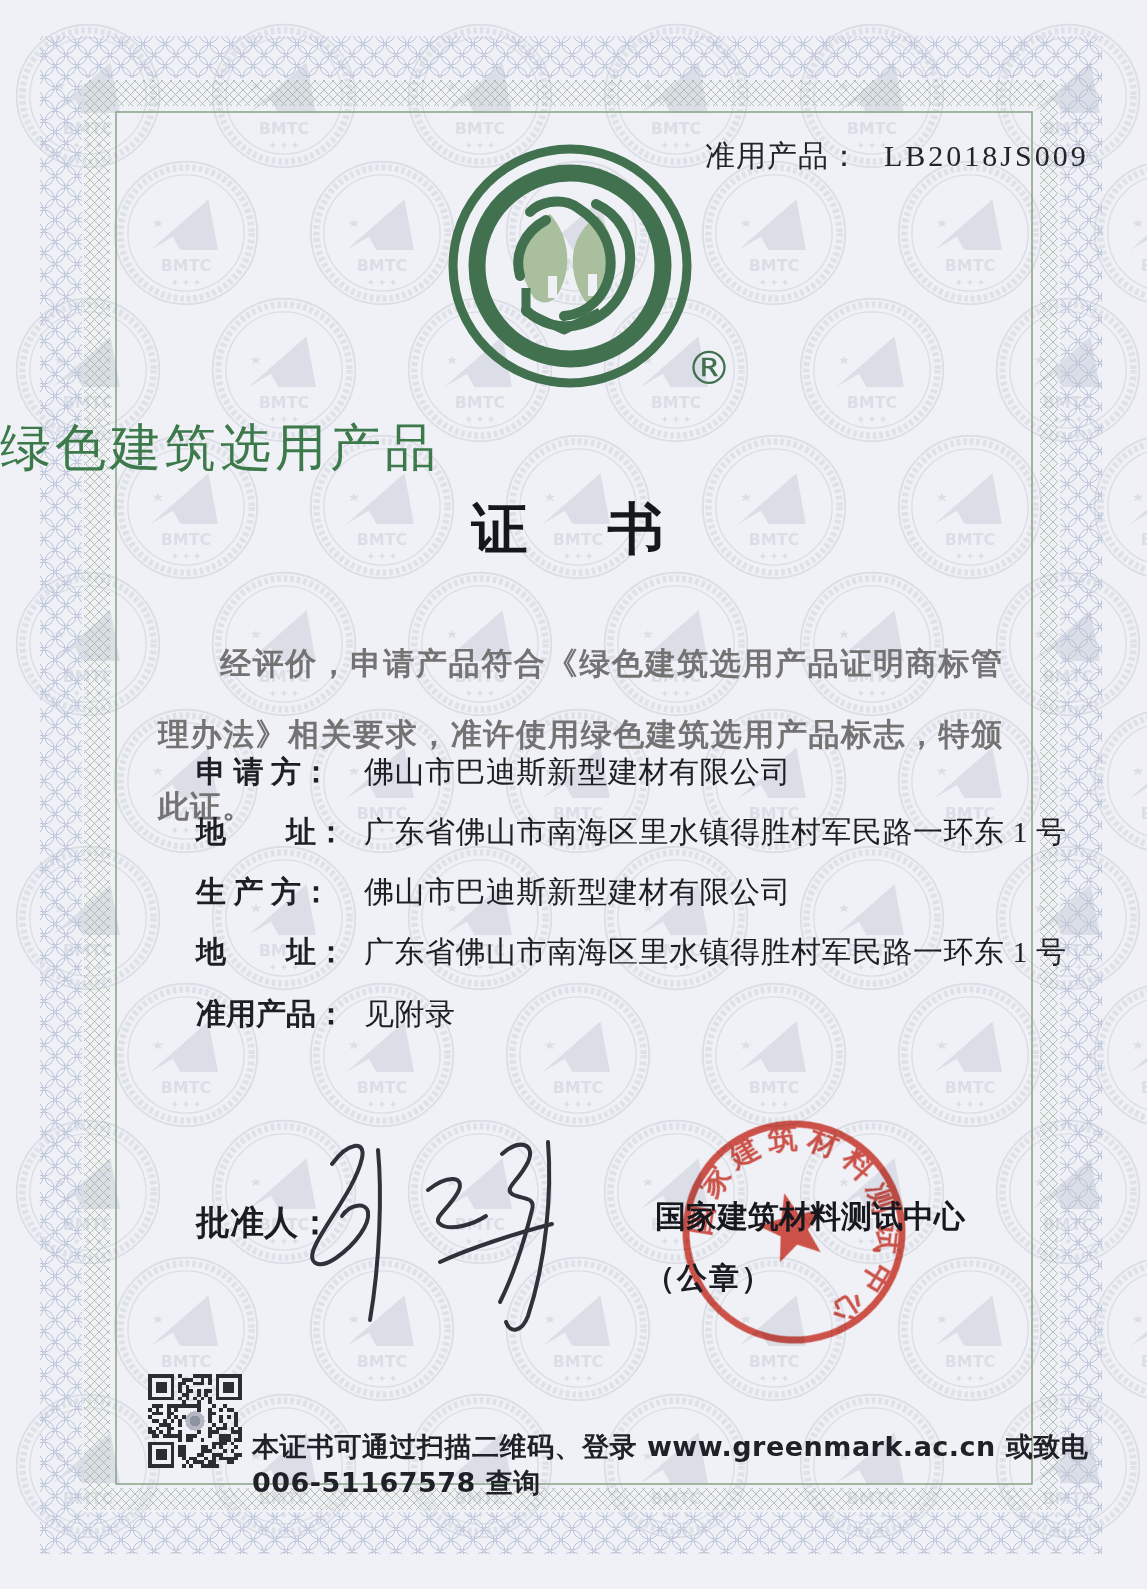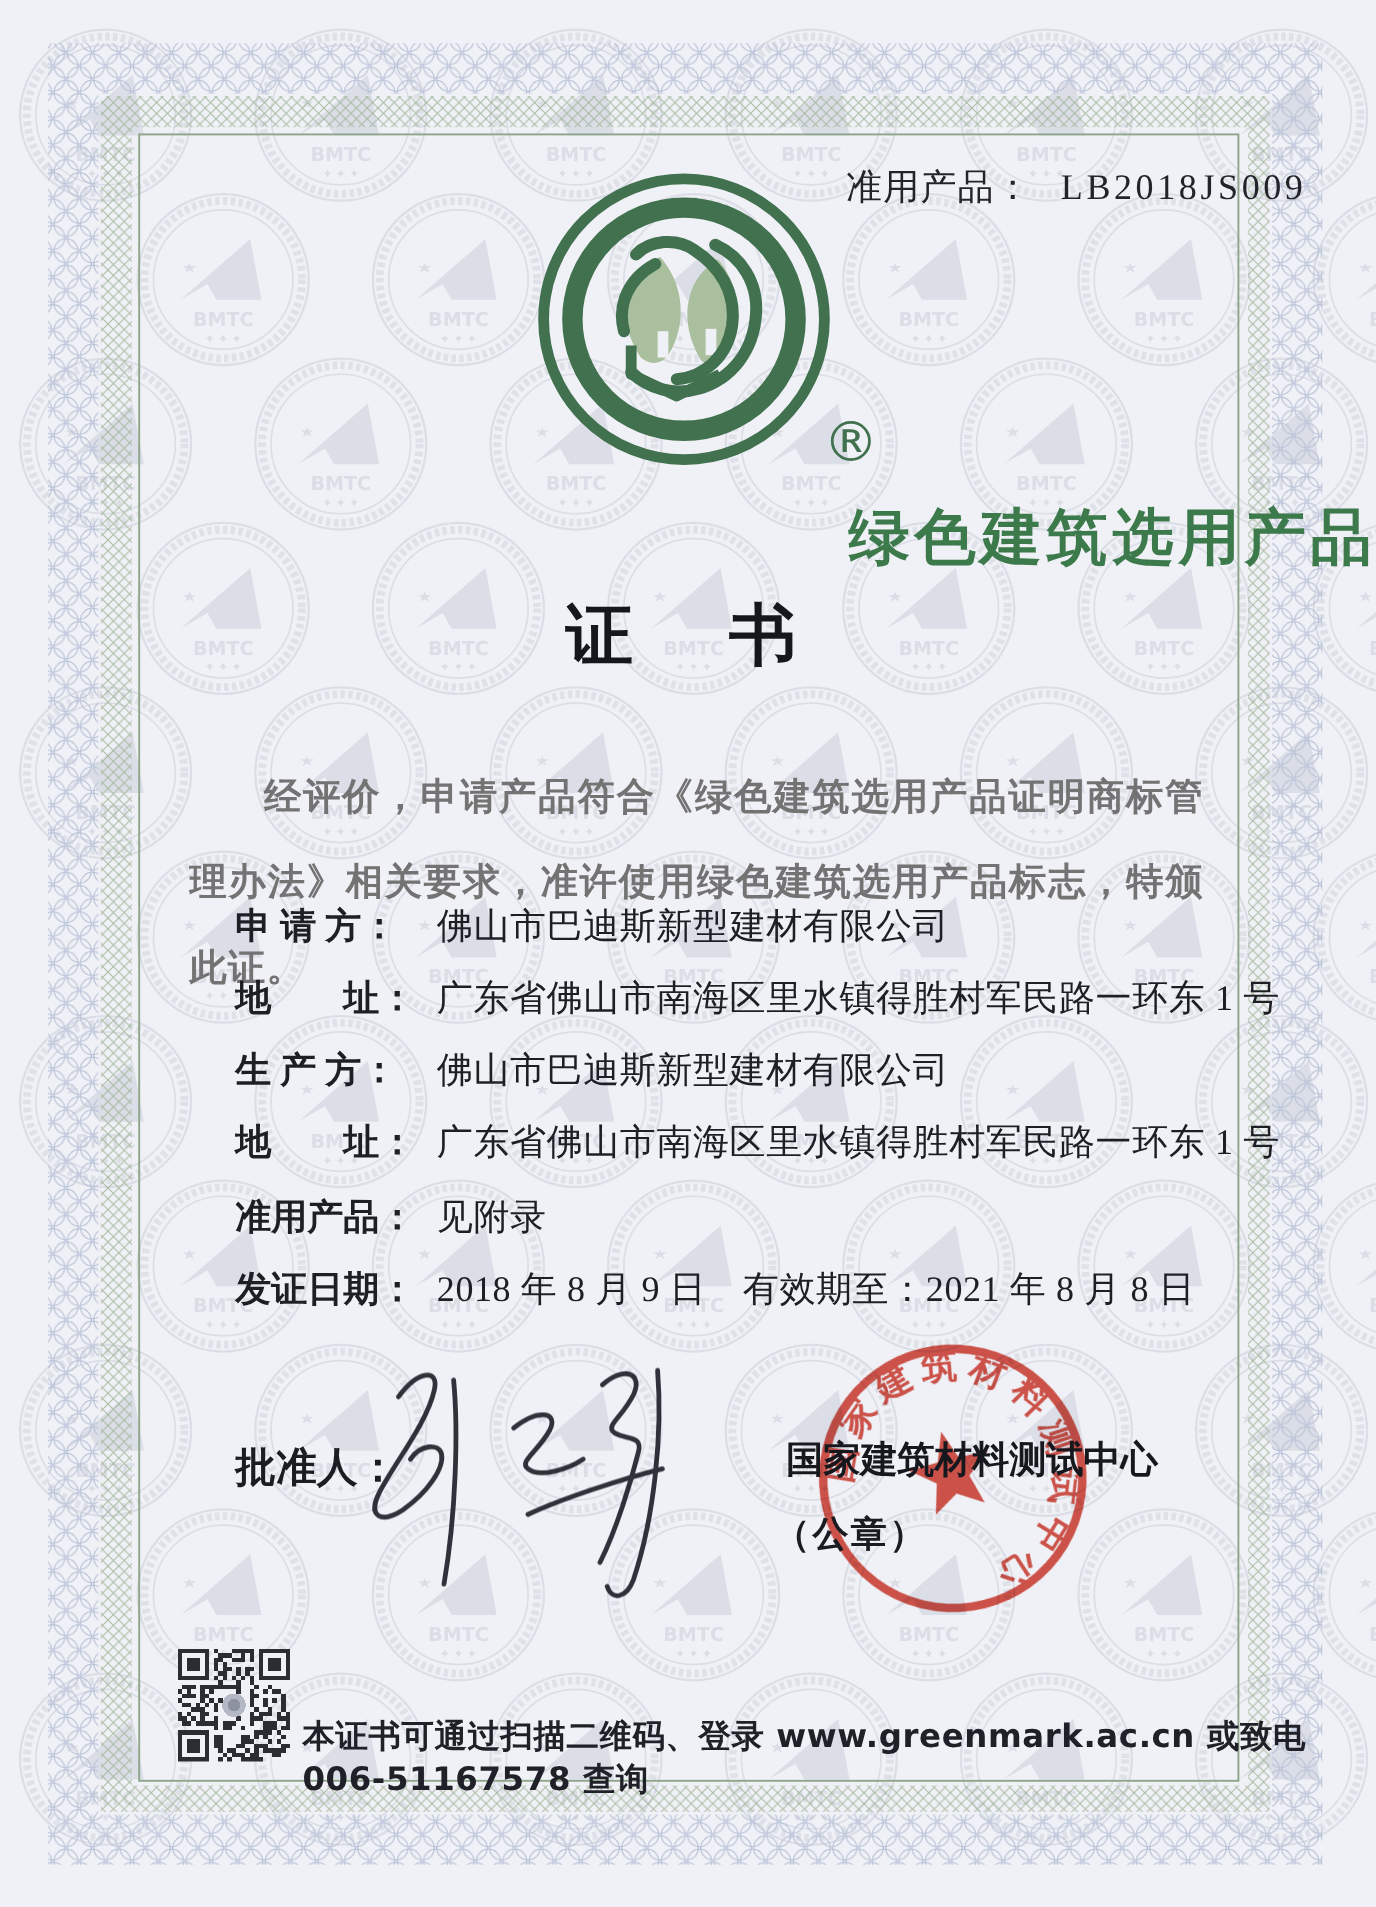--- a/index.html
+++ b/index.html
@@ -5,22 +5,22 @@
   html,body{margin:0;padding:0;background:#9aa0ab;}
   .page{position:relative;width:1147px;height:1589px;background:#f0f1f6;overflow:hidden;
         font-family:"Liberation Serif","DejaVu Serif",serif;color:#1b1c21;}
   svg{display:block;}
   .bgsvg{position:absolute;left:0;top:0;}
   .certno{position:absolute;left:705px;top:136px;font-size:30px;letter-spacing:1px;color:#23242a;}
   .certno .num{font-family:"Liberation Serif",serif;letter-spacing:3px;margin-left:24px;}
   .logo{position:absolute;left:443px;top:142px;width:300px;height:262px;}
   .logo .reg{position:absolute;left:243px;top:203px;font-size:46px;color:#41714f;
              font-family:"DejaVu Sans",sans-serif;line-height:1;}
-  .title-main{position:absolute;left:0;top:414px;width:100%;text-align:right;
-              font-family:"DejaVu Sans",sans-serif;font-weight:700;font-size:51px;
+  .title-main{position:absolute;left:0;top:414px;width:100%;text-align:left;
+              font-family:"DejaVu Sans",sans-serif;font-weight:400;font-size:51px;
               letter-spacing:4px;}
   .title-sub{position:absolute;left:0;top:492px;width:100%;text-align:center;
              font-family:"Liberation Serif","DejaVu Serif",serif;font-weight:700;font-size:56px;
              letter-spacing:12px;color:#16171c;}
   .intro{position:absolute;left:158px;top:628px;width:845px;margin:0;
          font-family:Liberation Sans, sans-serif;font-weight:600;font-size:31px;
          line-height:2.3;text-align:justify;text-indent:2em;letter-spacing:1px;color:#737373;}
   .frow{position:absolute;left:196px;display:flex;font-size:30px;color:#1e1f25;}
   .frow .lab{width:168px;flex:0 0 168px;font-weight:600;}
   .frow .val{font-weight:500;letter-spacing:0.5px;}
@@ -187,24 +187,20 @@
     <span class="lab">生 产 方：</span>
     <span class="val">佛山市巴迪斯新型建材有限公司</span>
   </div>
   <div class="frow" style="top:932px">
     <span class="lab">地　　址：</span>
     <span class="val">广东省佛山市南海区里水镇得胜村军民路一环东 1 号</span>
   </div>
   <div class="frow" style="top:994px">
     <span class="lab">准用产品：</span>
     <span class="val">见附录</span>
-  </div>
-  <div class="frow" style="top:1054px">
-    <span class="lab">发证日期：</span>
-    <span class="val">2018 年 8 月 9 日　有效期至：2021 年 8 月 8 日</span>
   </div>
 
   <div class="approver">批准人：</div>
   <svg class="sig" viewBox="0 0 300 230">
     <g fill="none" stroke="#34343d" stroke-width="4" stroke-linecap="round">
       <path d="M42,52 C58,30 76,28 72,46 C66,74 38,108 26,132 C16,152 28,158 46,146 C66,132 80,112 78,100 C76,90 60,92 52,104"></path>
       <path d="M88,38 C92,80 90,150 80,208"></path>
       <path d="M138,78 C158,62 176,64 168,80 C158,98 142,106 150,112 C160,120 184,112 196,104"></path>
       <path d="M212,42 C230,26 246,32 238,50 C228,70 214,76 222,82 C232,88 246,84 242,98 C236,122 224,162 210,190"></path>
       <path d="M258,30 C262,80 256,150 238,204 C232,220 220,222 216,210"></path>

